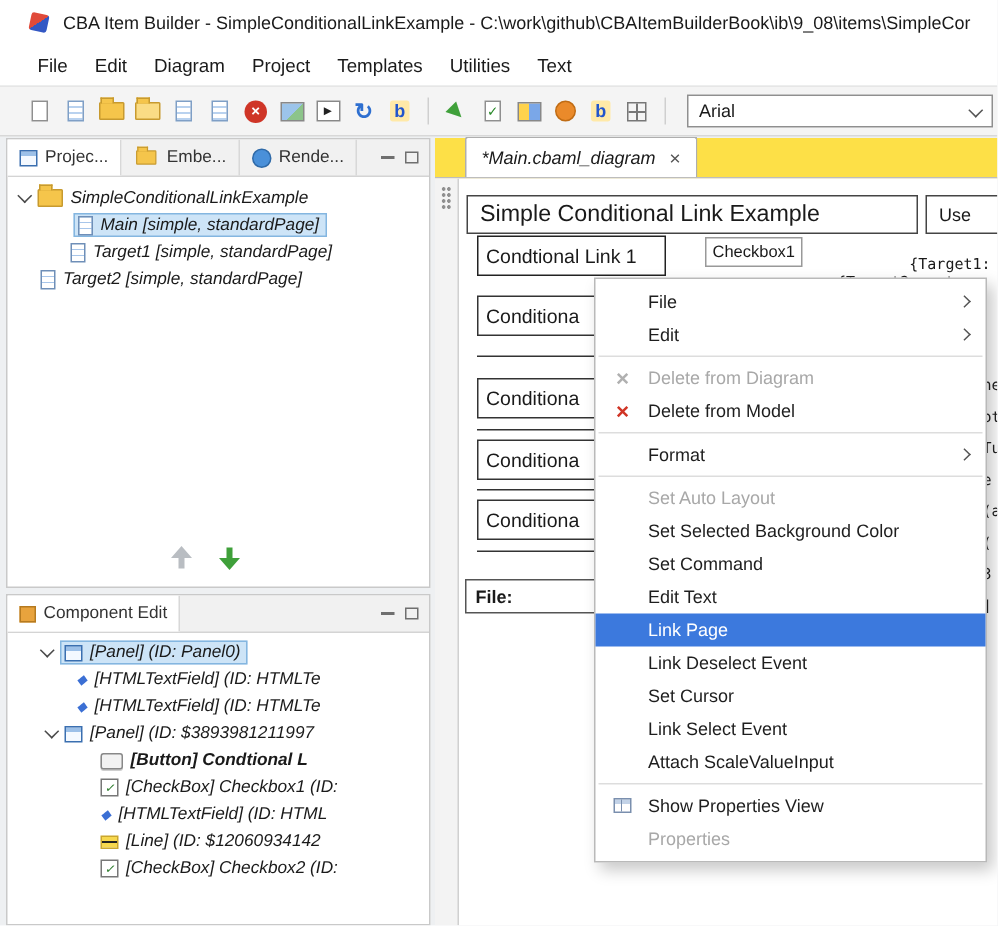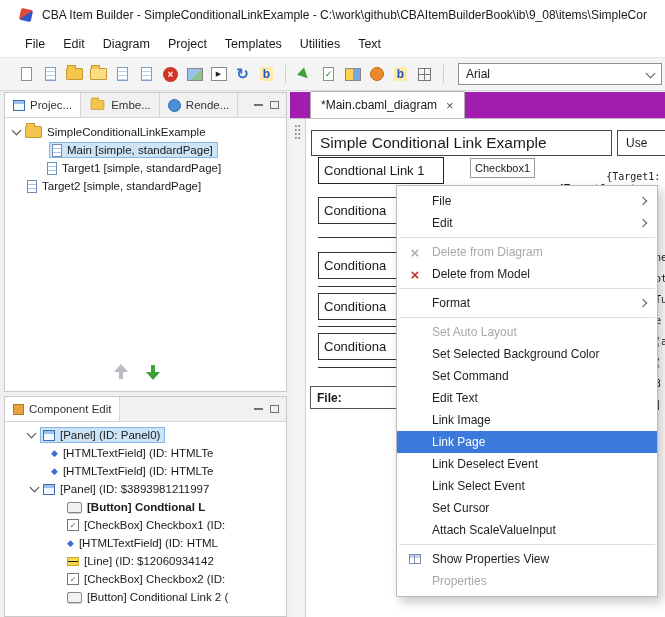--- a/index.html
+++ b/index.html
@@ -51,21 +51,21 @@
   .panel{position:absolute;background:#fff;border:1px solid #c9c9c9;box-sizing:border-box;overflow:hidden;}
   .ptabs{height:24px;background:#f1f1f1;display:flex;align-items:stretch;border-bottom:1px solid #d4d4d4;}
   .ptab{display:flex;align-items:center;gap:5px;padding:0 8px;font-size:11.5px;color:#333;
         border-right:1px solid #d8d8d8;white-space:nowrap;}
   .ptab.active{background:#fff;}
   .pwin-btns{margin-left:auto;display:flex;align-items:center;gap:7px;padding-right:7px;}
   .i-min{width:9px;height:2.5px;background:#6f6f6f;}
   .i-max{width:9px;height:8px;border:1.5px solid #6f6f6f;box-sizing:border-box;}
   
   .tree{padding-top:5px;font-size:11.5px;}
-  .trow{display:flex;align-items:center;height:18px;white-space:nowrap;gap:5px;}
+  .trow{display:flex;align-items:center;height:18px;white-space:nowrap;gap:5px;font-style:italic;}
   .chev{width:6px;height:6px;border-right:1.6px solid #4a4a4a;border-bottom:1.6px solid #4a4a4a;
         transform:rotate(45deg);flex:0 0 auto;margin-top:-3px;}
   .sel{background:#cde4f7;border:1px solid #84b6e0;display:flex;align-items:center;gap:5px;
        padding:0 4px 0 2px;height:16px;box-sizing:border-box;}
   .i-doc{width:10px;height:13px;border:1px solid #6f8fb8;box-sizing:border-box;flex:0 0 auto;
          background:repeating-linear-gradient(180deg,#fff 0 3px,#a8c6ea 3px 4px);}
   .i-panelc{width:12px;height:11px;border:1px solid #3a6fb0;box-sizing:border-box;flex:0 0 auto;
             background:linear-gradient(180deg,#9cc0e8 0 3px,#f4f9ff 3px);}
   .i-diamond{color:#3b6fd4;font-size:9px;flex:0 0 auto;}
   .i-buttoncmp{width:13px;height:9px;border:1px solid #888;border-radius:2px;background:#f2f2f2;
@@ -80,22 +80,22 @@
   
   .arrows{position:absolute;left:106px;bottom:9px;display:flex;gap:12px;}
   .arr{position:relative;width:20px;height:20px;}
   .arr .head{position:absolute;left:3px;border-left:7px solid transparent;border-right:7px solid transparent;}
   .arr.up .head{top:2px;border-bottom:8px solid #b9bdc2;}
   .arr.up .stem{position:absolute;left:8px;top:10px;width:4px;height:7px;background:#b9bdc2;}
   .arr.down .head{top:10px;border-top:8px solid #3fa03a;}
   .arr.down .stem{position:absolute;left:8px;top:3px;width:4px;height:7px;background:#3fa03a;}
   
   .editor{position:absolute;left:290px;top:92px;right:0;bottom:0;background:#eef0f2;}
-  .etabbar{height:27px;background:#a21caf;border-bottom:1px solid #bdbdbd;display:flex;
-           align-items:flex-end;padding-left:20px;box-sizing:border-box;}
+  .etabbar{height:27px;background:#fde047;border-bottom:1px solid #bdbdbd;display:flex;
+           align-items:flex-end;padding-left:20px;box-sizing:border-box;font-style:italic;}
   .etab{height:26px;background:#fff;border:1px solid #aeaeae;border-bottom:none;display:flex;
         align-items:center;gap:9px;padding:0 10px;font-size:12px;border-radius:2px 2px 0 0;}
   .etab-close{font-size:13px;color:#555;line-height:1;}
   .canvas{position:absolute;left:0;top:27px;right:0;bottom:0;background:#fff;overflow:hidden;}
   .palette{position:absolute;left:0;top:0;width:16px;bottom:0;background:#f3f3f3;
            border-right:1px solid #d0d0d0;display:flex;justify-content:center;padding-top:5px;box-sizing:border-box;}
   .palette-dots{width:7px;height:16px;background-image:radial-gradient(#8f8f8f 1px,transparent 1.3px);
                 background-size:3.5px 4px;}
   .dbox{position:absolute;border:1px solid #333;display:flex;align-items:center;box-sizing:border-box;background:#fff;}
   .dline{position:absolute;height:1px;background:#333;}
@@ -294,24 +294,20 @@
         <span>[HTMLTextField] (ID: HTML</span>
       </div>
       <div class="trow" style="padding-left:62px;">
         <span class="i-line"></span>
         <span>[Line] (ID: $12060934142</span>
       </div>
       <div class="trow" style="padding-left:62px;">
         <span class="i-checkbox">✓</span>
         <span>[CheckBox] Checkbox2 (ID:</span>
       </div>
-      <div class="trow" style="padding-left:62px;">
-        <span class="i-buttoncmp"></span>
-        <span>[Button] Conditional Link 2 (</span>
-      </div>
     </div>
   </div>
 
   <div class="editor">
     <div class="etabbar">
       <span class="etab">
         <span>*Main.cbaml_diagram</span>
         <span class="etab-close">×</span>
       </span>
     </div>
@@ -407,34 +403,31 @@
     </div>
     <div class="ctx-item">
       <span>Set Selected Background Color</span>
     </div>
     <div class="ctx-item">
       <span>Set Command</span>
     </div>
     <div class="ctx-item">
       <span>Edit Text</span>
     </div>
-    <div class="ctx-item">
-      <span>Link Image</span>
-    </div>
     <div class="ctx-item hl">
       <span>Link Page</span>
     </div>
     <div class="ctx-item">
       <span>Link Deselect Event</span>
     </div>
     <div class="ctx-item">
+      <span>Set Cursor</span>
+    </div>
+    <div class="ctx-item">
       <span>Link Select Event</span>
-    </div>
-    <div class="ctx-item">
-      <span>Set Cursor</span>
     </div>
     <div class="ctx-item">
       <span>Attach ScaleValueInput</span>
     </div>
     <div class="ctx-sep"></div>
     <div class="ctx-item">
       <span class="ctx-ico">
           <span class="i-table"></span>
         </span>
       <span>Show Properties View</span>

